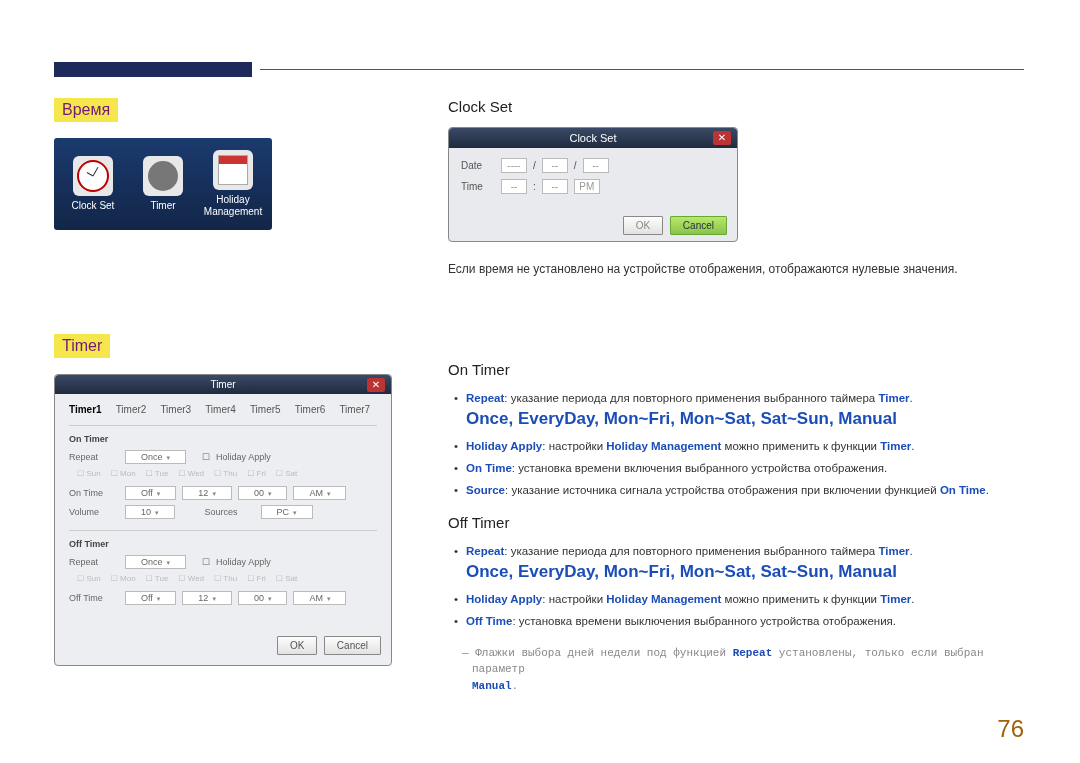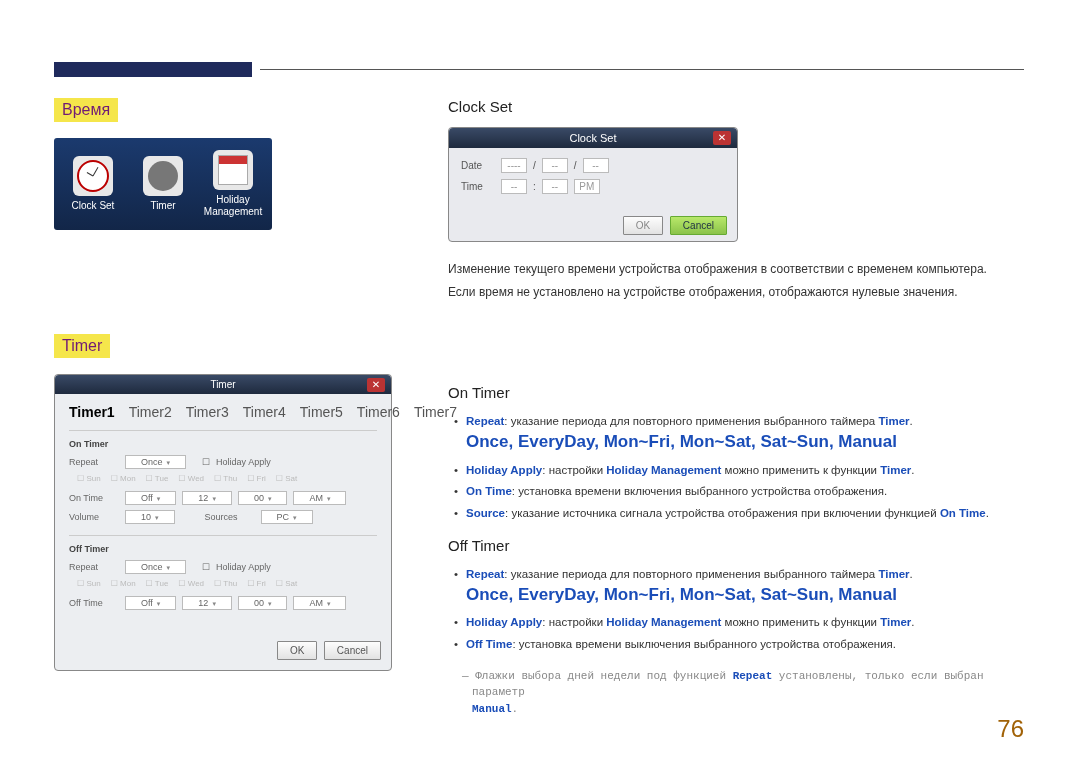--- a/index.html
+++ b/index.html
@@ -179,21 +179,21 @@
   .timer-title {
     background: linear-gradient(#3a4a66,#1e2a3e);
     color:#fff;
     text-align:center;
     padding:4px 0;
     position:relative;
     border-radius:4px 4px 0 0;
     font-size:10px;
   }
   .timer-body { padding: 10px 14px; }
-  .tabs-row { display:flex; gap:14px; margin-bottom:10px; color:#555; font-size:14px;}
+  .tabs-row { display:flex; gap:14px; margin-bottom:10px; color:#555; font-size:10px;}
   .tabs-row span:first-child { font-weight:bold; color:#000;}
   .grp { border-top:1px solid #ccc; padding:8px 0 6px 0;}
   .grp-title { font-weight:bold; color:#444; margin-bottom:6px; font-size:9px;}
   .line { display:flex; align-items:center; gap:6px; margin-bottom:5px; flex-wrap:wrap;}
   .line .flbl { width:50px; }
   .sel { background:#fff; border:1px solid #bbb; padding:1px 15px; min-width:40px; position:relative;}
   .sel::after { content:"▾"; font-size:7px; margin-left:4px; color:#888;}
   .sel.small { min-width:22px; }
   .days { display:flex; gap:10px; color:#bbb; font-size:8px; padding-left:8px;}
   .days span::before { content:"☐ "; }
@@ -357,21 +357,20 @@
         <span class="fld">--</span>
         <span class="fld">PM</span>
       </div>
     </div>
     <div class="clockset-actions">
       <span class="btn">OK</span>
       <span class="btn cancel">Cancel</span>
     </div>
   </div>
 
-  <p class="para">Изменение текущего времени устройства отображения в соответствии с временем компьютера.</p>
   <p class="para">Если время не установлено на устройстве отображения, отображаются нулевые значения.</p>
 
   <div style="height:78px;"></div>
 
   <div class="h-head">On Timer</div>
   <ul class="bullet-list">
     <li>
       <span class="kw">Repeat</span><span>: указание периода для повторного применения выбранного таймера </span><span class="kw">Timer</span>.
       <div class="opts-line" style="padding-left:0;">Once, EveryDay, Mon~Fri, Mon~Sat, Sat~Sun, Manual</div>
     </li>

